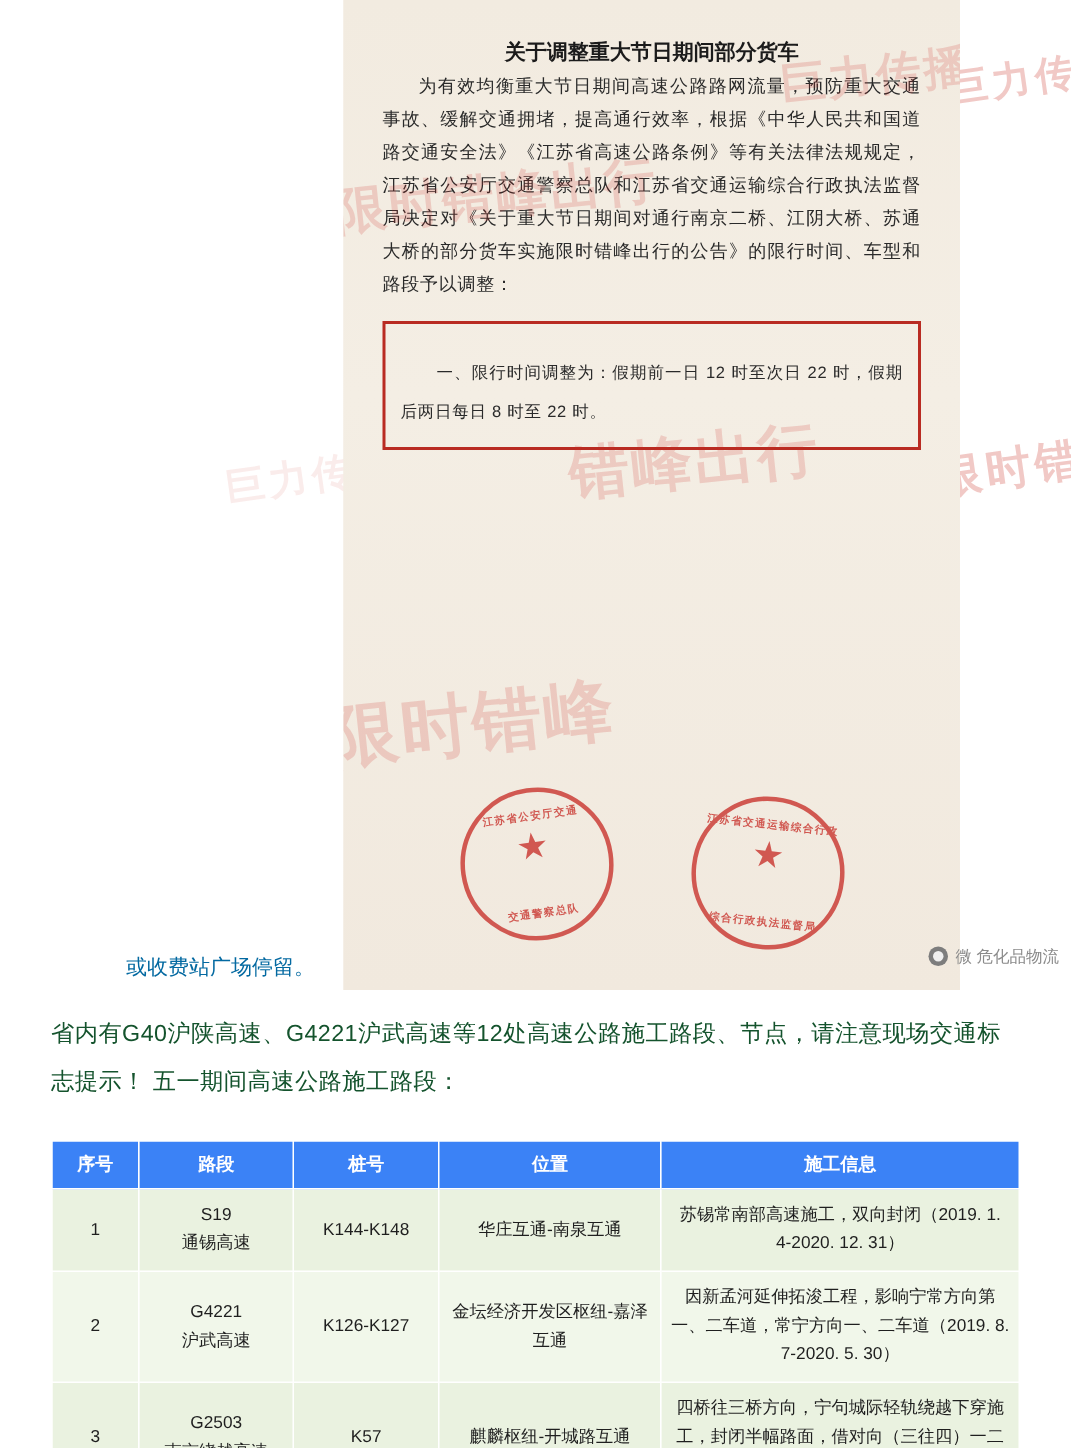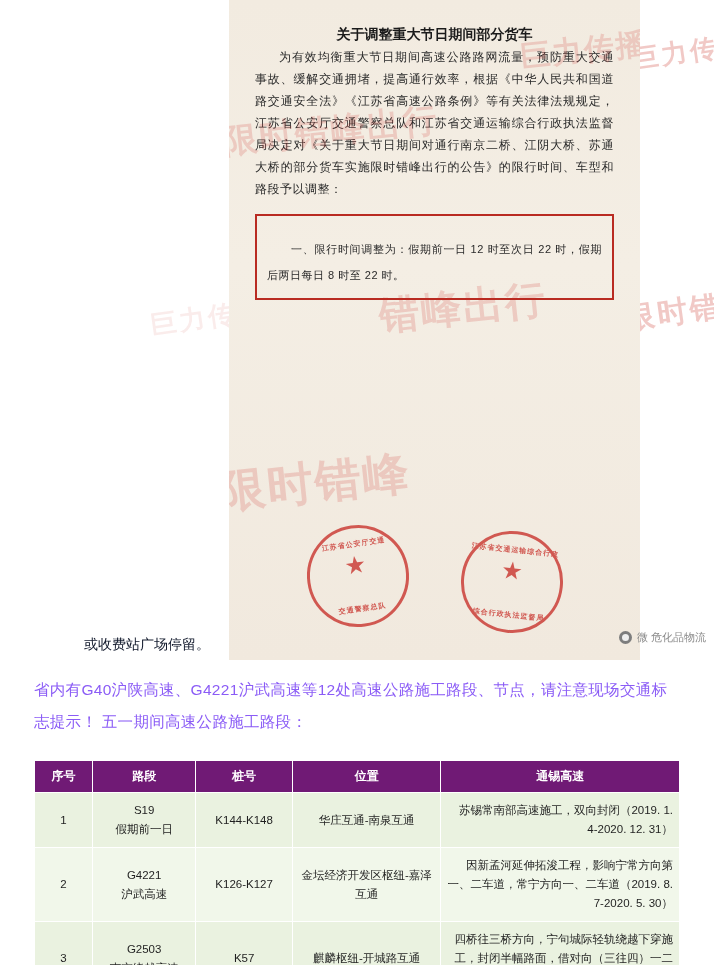--- a/index.html
+++ b/index.html
@@ -128,73 +128,73 @@
     letter-spacing:3px;
     transform:rotate(-8deg);
     white-space:nowrap;
   }
   .side.right .side-wm.r1{left:-8px;top:34px;}
   .side.right .side-wm.r2{left:-16px;top:290px;font-size:30px;}
   .side.left .side-wm.l1{left:150px;top:300px;opacity:.35;}
 
   .caption-left{
     position:absolute;left:84px;top:636px;
-    font-size:14px;color:#0f172a;font-family:Liberation Serif, serif;
+    font-size:14px;color:#0369a1;font-family:Liberation Serif, serif;
   }
   .badge{
     position:absolute;right:8px;top:630px;
     display:flex;align-items:center;gap:5px;
     font-size:11px;color:#8b8b8b;
   }
   .badge .dot{
     width:13px;height:13px;border-radius:50%;
     background:#7d7d7d;position:relative;flex:none;
   }
   .badge .dot:after{
     content:"";position:absolute;left:3px;top:3px;
     width:7px;height:7px;border-radius:50%;background:#efefef;
   }
 
   
   .para{
     margin:14px 34px 0 34px;
     font-size:15.5px;
     line-height:32px;
-    color:#8b5cf6;
+    color:#14532d;
     letter-spacing:.3px;
   }
 
   
   .tbl-wrap{margin:22px 34px 0 34px;}
   table{
     width:100%;
     border-collapse:collapse;
     font-size:11.5px;
     color:#1f1f1f;
     table-layout:fixed;
   }
   thead th{
-    background:#701a75;
+    background:#3b82f6;
     color:#ffffff;
     font-weight:bold;
     border:1px solid #ffffff;
     padding:7px 2px;
     text-align:center;
     font-size:12px;
   }
   tbody td{
     border:1px solid #ffffff;
     background:#eaf2e0;
     padding:8px 6px;
     vertical-align:middle;
     line-height:19px;
   }
   tbody tr:nth-child(even) td{background:#f1f7ea;}
   td.c{text-align:center;}
-  td.info{text-align:right;}
+  td.info{text-align:center;}
   col.c1{width:9%;}
   col.c2{width:16%;}
   col.c3{width:15%;}
   col.c4{width:23%;}
   col.c5{width:37%;}
   .nowrapline{display:block;}
 </style>
 </head>
 <body>
 
@@ -261,29 +261,29 @@
           <col class="c3">
           <col class="c4">
           <col class="c5">
       </colgroup>
       <thead>
         <tr>
           <th>序号</th>
           <th>路段</th>
           <th>桩号</th>
           <th>位置</th>
-          <th>通锡高速</th>
+          <th>施工信息</th>
         </tr>
       </thead>
       <tbody>
         <tr>
           <td class="c">1</td>
           <td class="c">
             <span class="nowrapline">S19</span>
-            <span class="nowrapline">假期前一日</span>
+            <span class="nowrapline">通锡高速</span>
           </td>
           <td class="c">K144-K148</td>
           <td class="c">华庄互通-南泉互通</td>
           <td class="info">苏锡常南部高速施工，双向封闭（2019. 1. 4-2020. 12. 31）</td>
         </tr>
         <tr>
           <td class="c">2</td>
           <td class="c">
             <span class="nowrapline">G4221</span>
             <span class="nowrapline">沪武高速</span>

